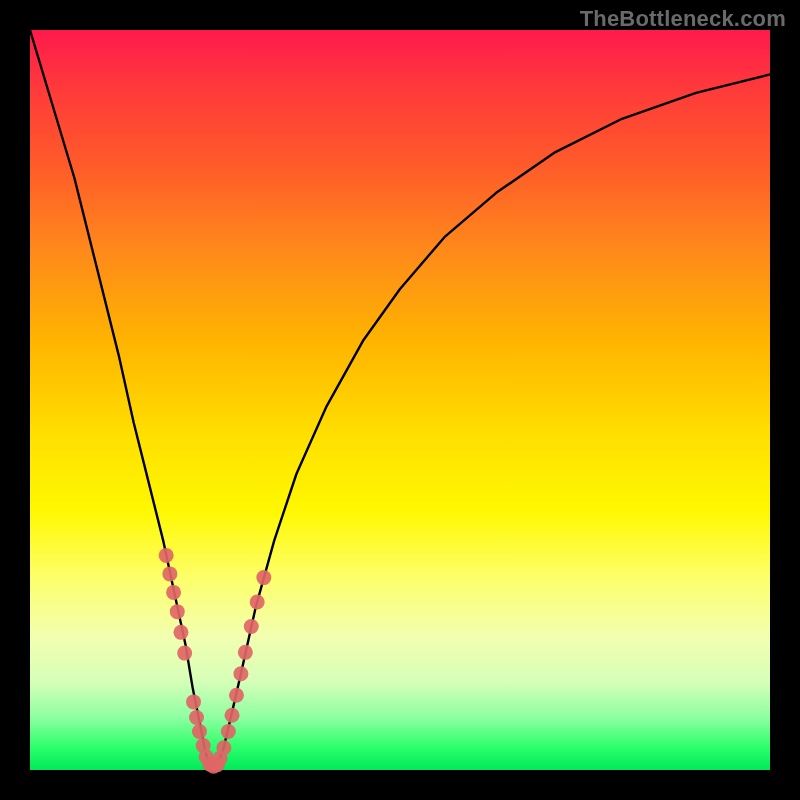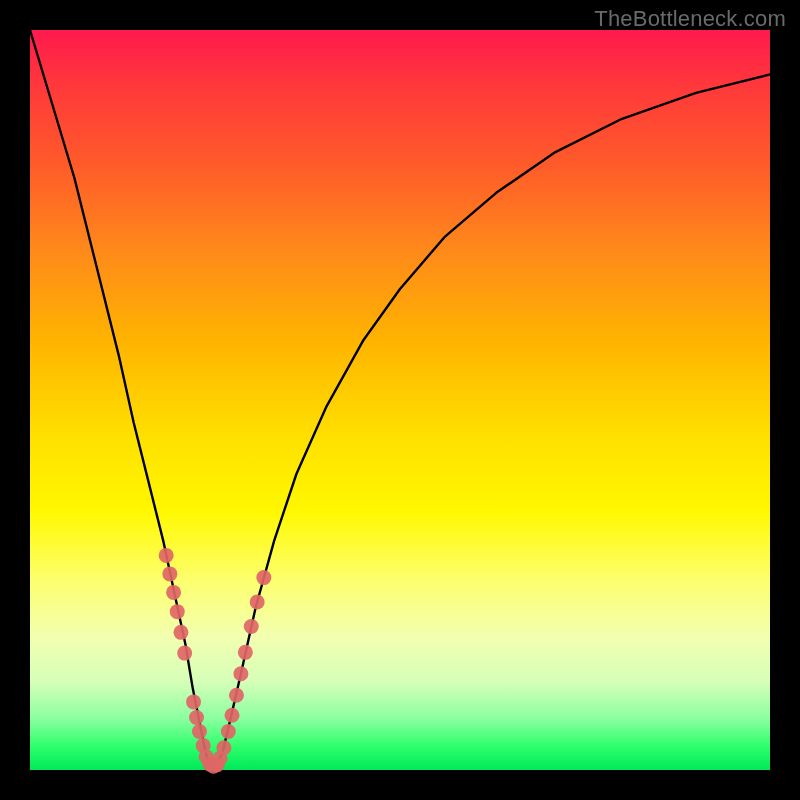--- a/index.html
+++ b/index.html
@@ -33,21 +33,21 @@
       #00e85a 100%
     );
   }
   .watermark {
     position: absolute;
     top: 6px;
     right: 14px;
     color: #6a6a6a;
     font-size: 22px;
     letter-spacing: 0.2px;
-    font-weight: 400;
+    font-weight: 700;
     user-select: none;
   }
   svg.overlay {
     position: absolute;
     left: 0;
     top: 0;
     width: 800px;
     height: 800px;
     pointer-events: none;
   }

